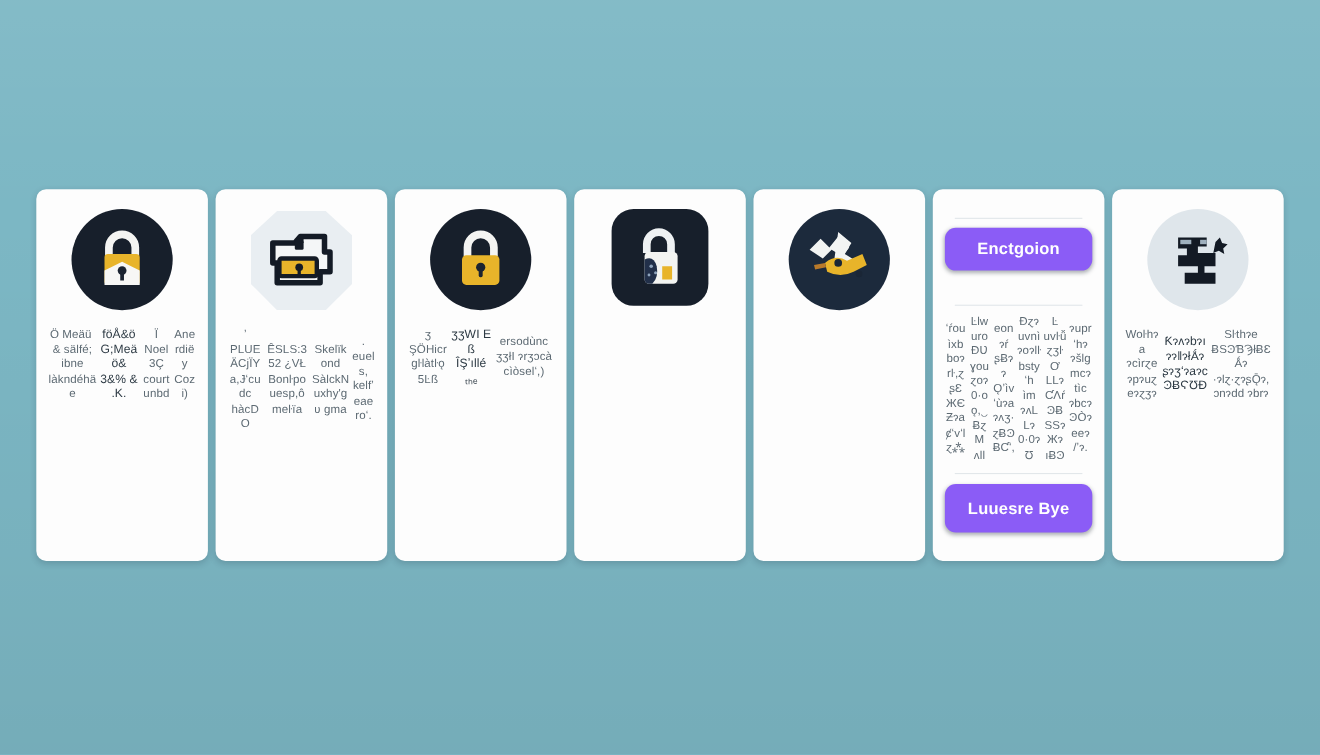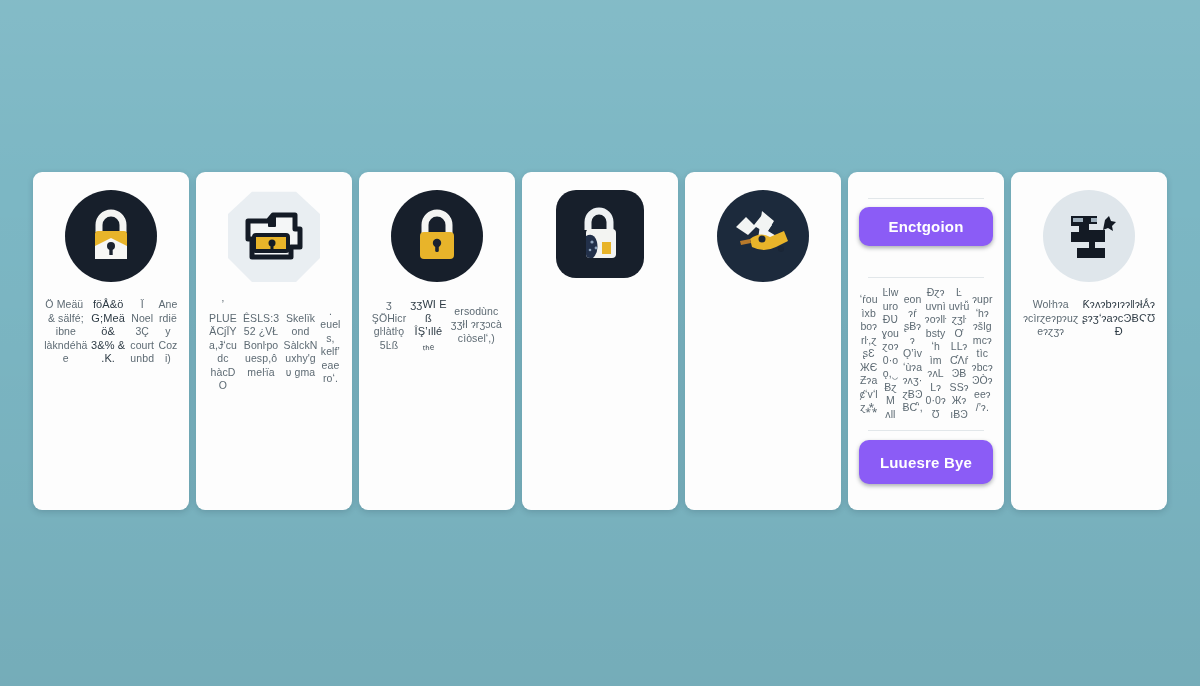--- a/index.html
+++ b/index.html
@@ -248,16 +248,17 @@
       <svg width="56" height="52" viewBox="0 0 56 52">
         <path d="M10 6 h26 v8 h-8 v6 h16 v12 h-10 v6 h10 v10 H16 v-10 h12 v-6 H10 V22 h8 v-6 h-8 Z" fill="#131a24"></path>
         <rect x="12" y="8" width="10" height="4" fill="#9fb0bd"></rect>
         <rect x="30" y="8" width="6" height="4" fill="#9fb0bd"></rect>
         <path d="M44 10 l4 -4 l2 5 l5 1 l-4 4 l1 5 l-5 -3 l-5 2 l1 -5 Z" fill="#131a24"></path>
       </svg>
     </div>
     <div class="card-body">
       <div class="line">Woŀhɂa ɂcìrɀeɂpɂuɀeɂɀʒɂ</div>
       <div class="line strong">Ƙɂʌɂbɂıɂɂ‖ɂłǺɂ ʂɂʒʻɂaɂcϿɃϚƱƉ</div>
+      <div class="line">Sŀthɂe ɃЅϿƁϠłɃƐǺɂ ·ɂlɀ·ɀɂʂǬɂ, ɔnɂdd ɂbrɂ</div>
     </div>
   </div>
 
 </div>
 
 </body></html>

